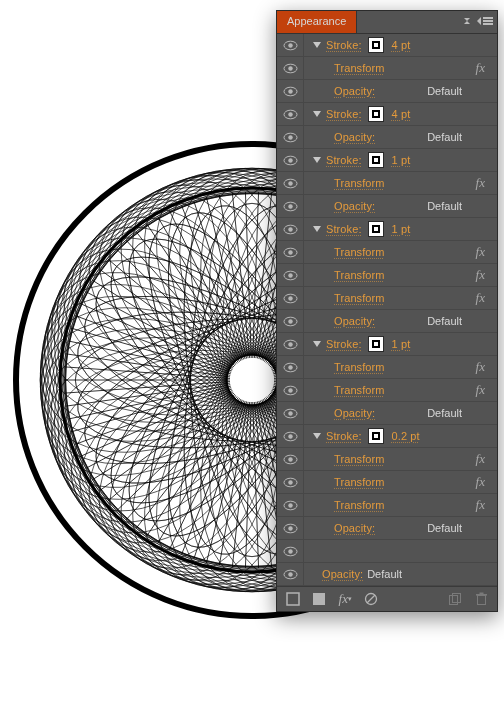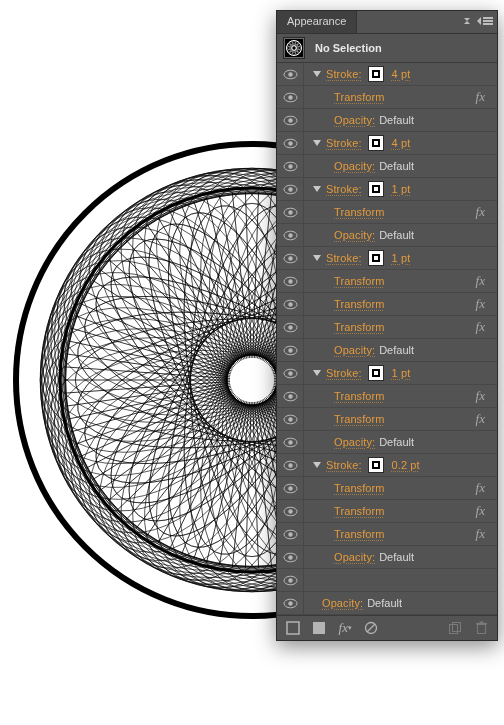--- a/index.html
+++ b/index.html
@@ -36,21 +36,21 @@
     background: #535353;
     display: flex;
     align-items: stretch;
     border-bottom: 1px solid #333;
     position: relative;
   }
   .panel-tab {
     padding: 4px 10px 0 10px;
     height: 22px;
     box-sizing: border-box;
-    background: #404040;
+    background: #c2410c;
     color: #d6d6d6;
     font-size: 11px;
     border-right: 1px solid #333;
   }
   .panel-collapse {
     position: absolute;
     right: 24px;
     top: 4px;
     width: 12px; height: 12px;
     color: #bdbdbd;
@@ -153,21 +153,21 @@
   }
   .fx {
     color: #a8a8a8;
     font-style: italic;
     font-family: "Times New Roman", serif;
     font-size: 13px;
     margin-left: auto;
   }
 
   .indent-1 { padding-left: 8px; }
-  .indent-2 { padding-left: 30px; }
+  .indent-2 { padding-left: 30px; gap: 48px; }
 
   
   .footer {
     height: 24px;
     background: #535353;
     border-top: 1px solid #3a3a3a;
     display:flex;
     align-items:center;
     gap: 10px;
     padding: 0 8px;
@@ -402,36 +402,20 @@
     <div class="panel-menu">
       <svg width="16" height="12" viewBox="0 0 16 12">
         <path d="M0 6 L4 2 V10 Z" fill="#bdbdbd"></path>
         <rect x="6" y="2" width="10" height="2" fill="#bdbdbd"></rect>
         <rect x="6" y="5" width="10" height="2" fill="#bdbdbd"></rect>
         <rect x="6" y="8" width="10" height="2" fill="#bdbdbd"></rect>
       </svg>
     </div>
   </div>
 
-  <div class="selection-row">
-    <div class="sel-thumb">
-      <svg width="18" height="18" viewBox="0 0 18 18">
-        <circle cx="9" cy="9" r="7.5" fill="none" stroke="#fff" stroke-width="1"></circle>
-        <g stroke="#fff" stroke-width="0.4" fill="none">
-          <ellipse cx="9" cy="9" rx="7.5" ry="2"></ellipse>
-          <ellipse cx="9" cy="9" rx="7.5" ry="2" transform="rotate(30 9 9)"></ellipse>
-          <ellipse cx="9" cy="9" rx="7.5" ry="2" transform="rotate(60 9 9)"></ellipse>
-          <ellipse cx="9" cy="9" rx="7.5" ry="2" transform="rotate(90 9 9)"></ellipse>
-          <ellipse cx="9" cy="9" rx="7.5" ry="2" transform="rotate(120 9 9)"></ellipse>
-          <ellipse cx="9" cy="9" rx="7.5" ry="2" transform="rotate(150 9 9)"></ellipse>
-        </g>
-      </svg>
-    </div>
-    <span class="sel-label">No Selection</span>
-  </div>
 
   <div id="rows-container">
       <div class="row">
         <div class="eye-col">
           <svg width="15" height="11" viewBox="0 0 15 11">
             <ellipse cx="7.5" cy="5.5" rx="6.5" ry="4.3" fill="none" stroke="#c8c8c8" stroke-width="1"></ellipse>
             <circle cx="7.5" cy="5.5" r="2.2" fill="#c8c8c8"></circle>
           </svg>
         </div>
         <div class="content-col indent-1">

